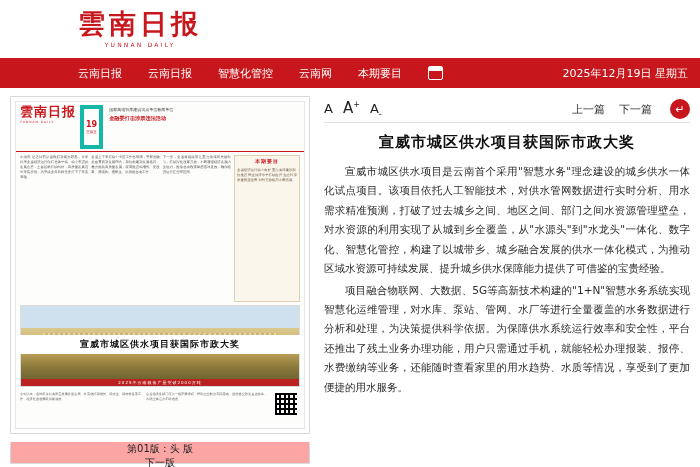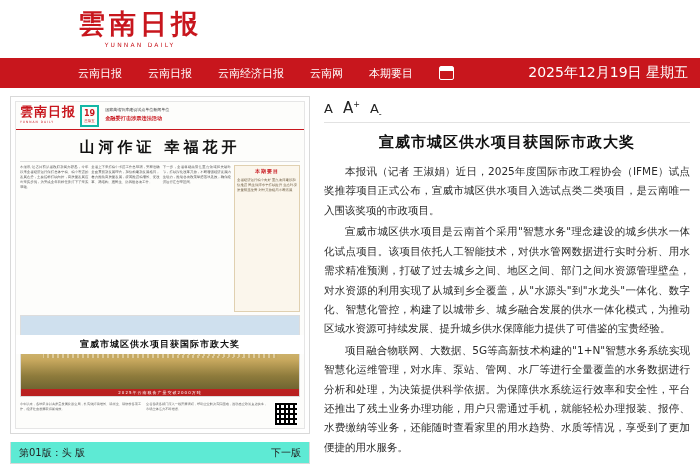--- a/index.html
+++ b/index.html
@@ -61,21 +61,21 @@
     margin-right: 18px;
     flex: 0 0 auto;
   }
   .nav-cal:before {
     content: "";
     position: absolute; left: 0; right: 0; top: 0;
     height: 4px; background: #fff;
   }
   .nav-date {
     margin-left: auto;
-    font-size: 14px;
+    font-size: 11px;
     white-space: nowrap;
   }
 
   
   .content {
     display: flex;
     padding: 8px 10px 0 10px;
     height: 379px;
   }
 
@@ -105,22 +105,22 @@
   }
 
   .p-top { display: flex; border-bottom: 1px solid #c8161d; padding: 3px 4px 2px 4px; }
   .p-logo {
     font-family: "DejaVu Serif", "Liberation Serif", serif;
     color: #c8161d; font-weight: bold; font-size: 13px;
     letter-spacing: 1px; line-height: 1; white-space: nowrap;
   }
   .p-logo-en { font-size: 3px; color: #c8161d; letter-spacing: 1px; margin-top: 2px; }
   .p-datebox {
-    border: 2px solid #14b8a6; color: #c8161d; font-size: 3.5px;
-    padding: 1px 2px; margin-left: 4px; line-height: 1.4; text-align: center;
+    border: 4px solid #14b8a6; color: #c8161d; font-size: 3.5px;
+    padding: 10px 2px; margin-left: 4px; line-height: 1.4; text-align: center;
   }
   .p-datebox .d-big { font-size: 8px; font-weight: bold; display: block; }
   .p-toplines { margin-left: 6px; flex: 1; font-size: 4px; color: #444; line-height: 1.5; padding-top: 2px; }
   .p-topred { color: #c8161d; font-weight: bold; font-size: 5.2px; margin-top: 2px; }
 
   .p-headline {
     text-align: center;
     font-family: "DejaVu Serif", "Liberation Serif", serif;
     font-weight: bold;
     font-size: 15px;
@@ -181,29 +181,30 @@
   .p-caption-red {
     position: absolute;
     left: 0; right: 0; bottom: 74px;
     background: rgba(255,255,255,.9);
     text-align: center;
   }
 
   .pager {
     display: flex;
     align-items: center;
-    justify-content: space-between;
+    justify-content: flex-start;
     border: 1px solid #d9d9d9;
     border-top: none;
     height: 22px;
     padding: 0 8px;
     font-size: 10px;
     color: #333;
-    background: #5eead4;
+    background: #fca5a5;
     margin-top: 8px;
+    flex-direction: column;
   }
   .pager .pg-left { color: #222; }
   .pager .pg-right { color: #222; cursor: pointer; font-family: Liberation Mono, monospace; }
 
   
   .article-col {
     flex: 1;
     display: flex;
     flex-direction: column;
     padding-left: 14px;
@@ -265,21 +266,21 @@
 <div class="masthead">
   <div class="logo-block">
     <div class="logo-cn">雲南日报</div>
     <div class="logo-en">YUNNAN DAILY</div>
   </div>
 </div>
 
 <div class="navbar">
   <div class="nav-item">云南日报</div>
   <div class="nav-item">云南日报</div>
-  <div class="nav-item">云南经济日报</div>
+  <div class="nav-item">智慧化管控</div>
   <div class="nav-item">云南网</div>
   <div class="nav-item">本期要目</div>
   <div class="nav-cal"></div>
   <div class="nav-date">2025年12月19日 星期五</div>
 </div>
 
 <div class="content">
 
   <div class="paper-col">
     <div class="paper-frame">
@@ -293,21 +294,20 @@
           <div class="p-datebox">
             <span class="d-big">19</span>
             <span>星期五</span>
           </div>
           <div class="p-toplines">
             <div>国家高端智库建设试点单位新闻单位</div>
             <div class="p-topred">金融委打击涉票违法活动</div>
           </div>
         </div>
 
-        <div class="p-headline">山河作证 幸福花开</div>
 
         <div class="p-cols">
           <div class="p-col">
             <p>本报讯 记者日前从省政府新闻办获悉，今年以来全省经济运行保持总体平稳、稳中有进的发展态势，主要指标持续向好，高质量发展迈出坚实步伐，为完成全年目标任务打下了坚实基础。</p>
           </div>
           <div class="p-col">
             <p>全省上下坚持稳中求进工作总基调，完整准确全面贯彻新发展理念，加快构建新发展格局，着力推动高质量发展，统筹推进稳增长、促改革、调结构、惠民生、防风险各项工作。</p>
           </div>
           <div class="p-col">
             <p>下一步，全省将继续聚焦重点领域和关键环节，持续深化改革开放，不断增强经济发展内生动力，推动各项政策举措落地见效，确保经济运行在合理区间。</p>
@@ -347,25 +347,29 @@
     </div>
   </div>
 
   <div class="article-col">
     <div class="art-toolbar">
       <div class="font-sizes">
         <span class="fs fs-a1">A</span>
         <span class="fs fs-a2"><span>A</span><sup>+</sup></span>
         <span class="fs fs-a3"><span>A</span><sub>-</sub></span>
       </div>
+      <div class="art-nav">
+        <span>上一篇</span>
+        <span>下一篇</span>
+        <span class="red-circle">↵</span>
+      </div>
     </div>
     <div class="art-rule"></div>
 
     <div class="art-title">宣威市城区供水项目获国际市政大奖</div>
 
     <div class="art-body">
-      <p>本报讯（记者 王淑娟）近日，2025年度国际市政工程协会（IFME）试点奖推荐项目正式公布，宣威市城区供水项目入选试点类二类项目，是云南唯一入围该奖项的市政项目。</p>
       <p>宣威市城区供水项目是云南首个采用"智慧水务"理念建设的城乡供水一体化试点项目。该项目依托人工智能技术，对供水管网数据进行实时分析、用水需求精准预测，打破了过去城乡之间、地区之间、部门之间水资源管理壁垒，对水资源的利用实现了从城到乡全覆盖，从"水源头"到"水龙头"一体化、数字化、智慧化管控，构建了以城带乡、城乡融合发展的供水一体化模式，为推动区域水资源可持续发展、提升城乡供水保障能力提供了可借鉴的宝贵经验。</p>
       <p>项目融合物联网、大数据、5G等高新技术构建的"1+N"智慧水务系统实现智慧化运维管理，对水库、泵站、管网、水厂等进行全量覆盖的水务数据进行分析和处理，为决策提供科学依据。为保障供水系统运行效率和安全性，平台还推出了残土业务办理功能，用户只需通过手机，就能轻松办理报装、报停、水费缴纳等业务，还能随时查看家里的用水趋势、水质等情况，享受到了更加便捷的用水服务。</p>
     </div>
   </div>
 
 </div>
 
 </body></html>

